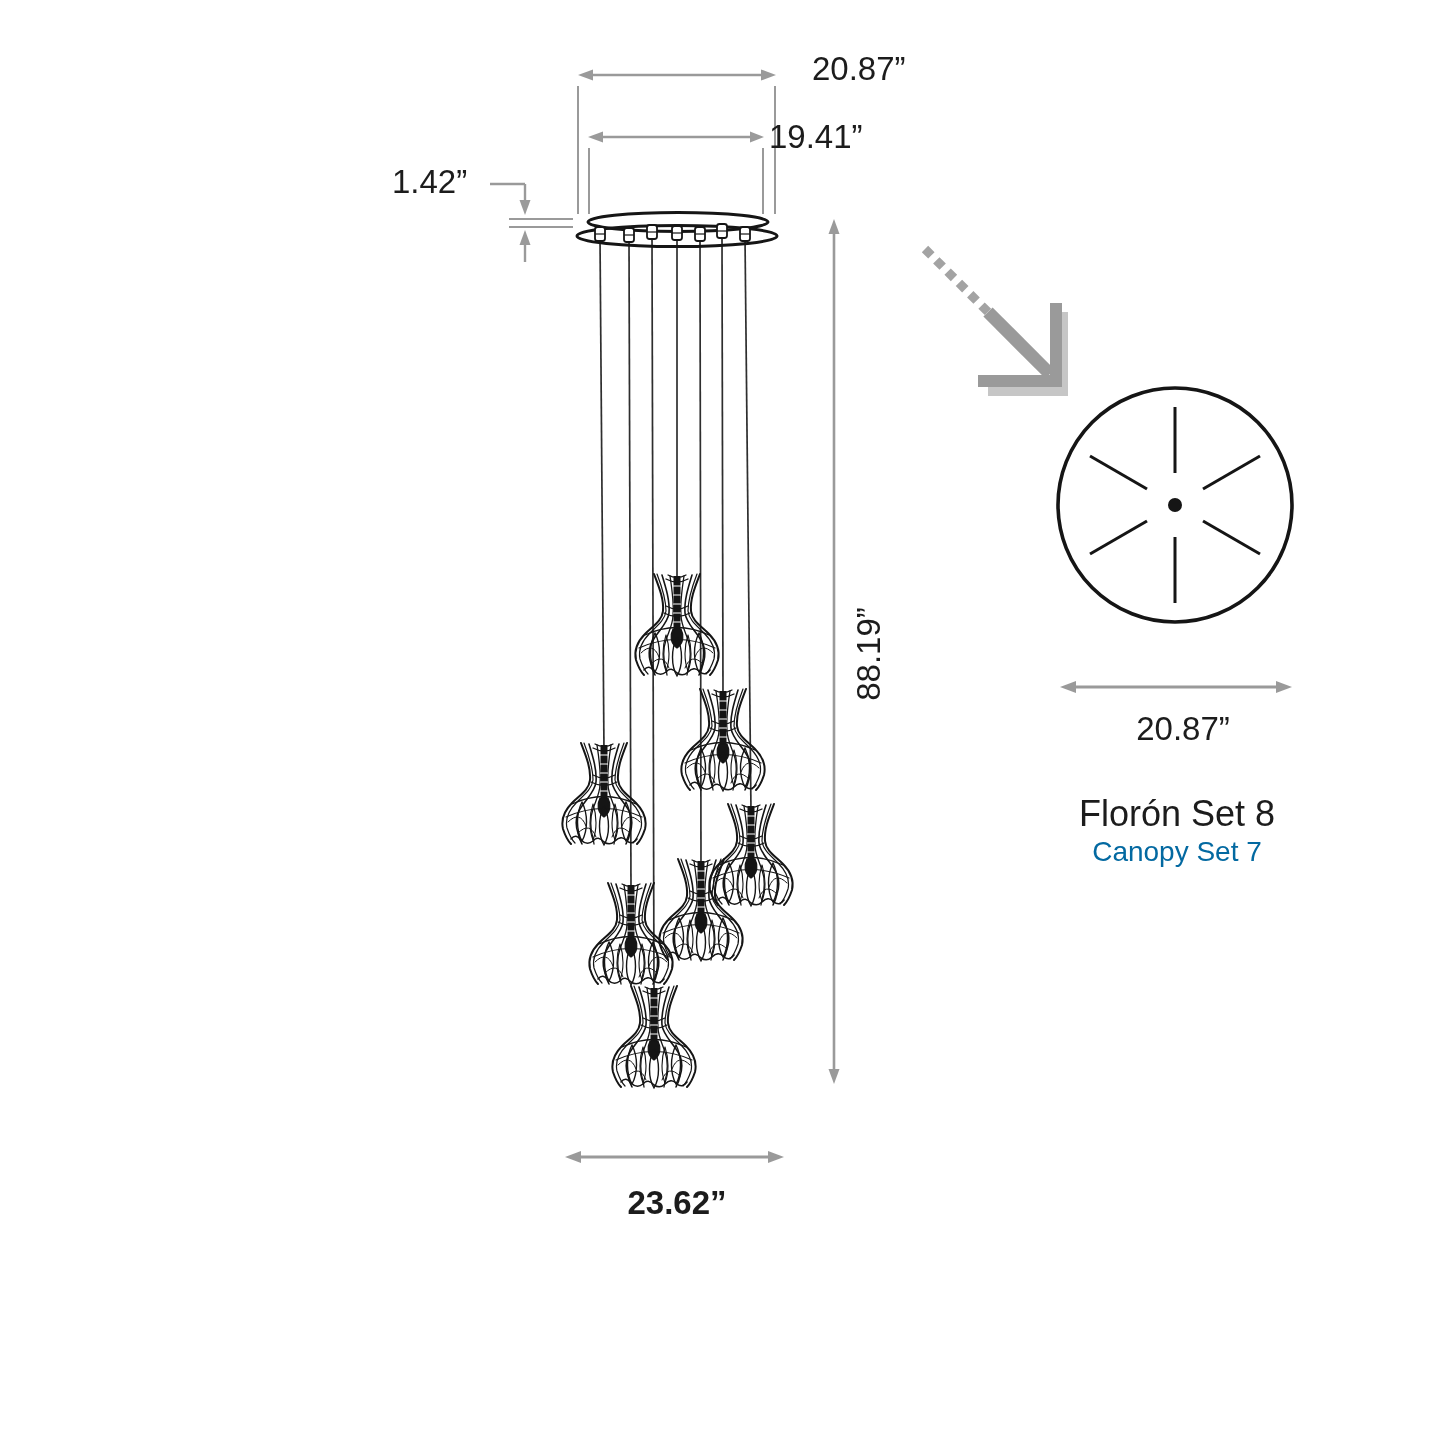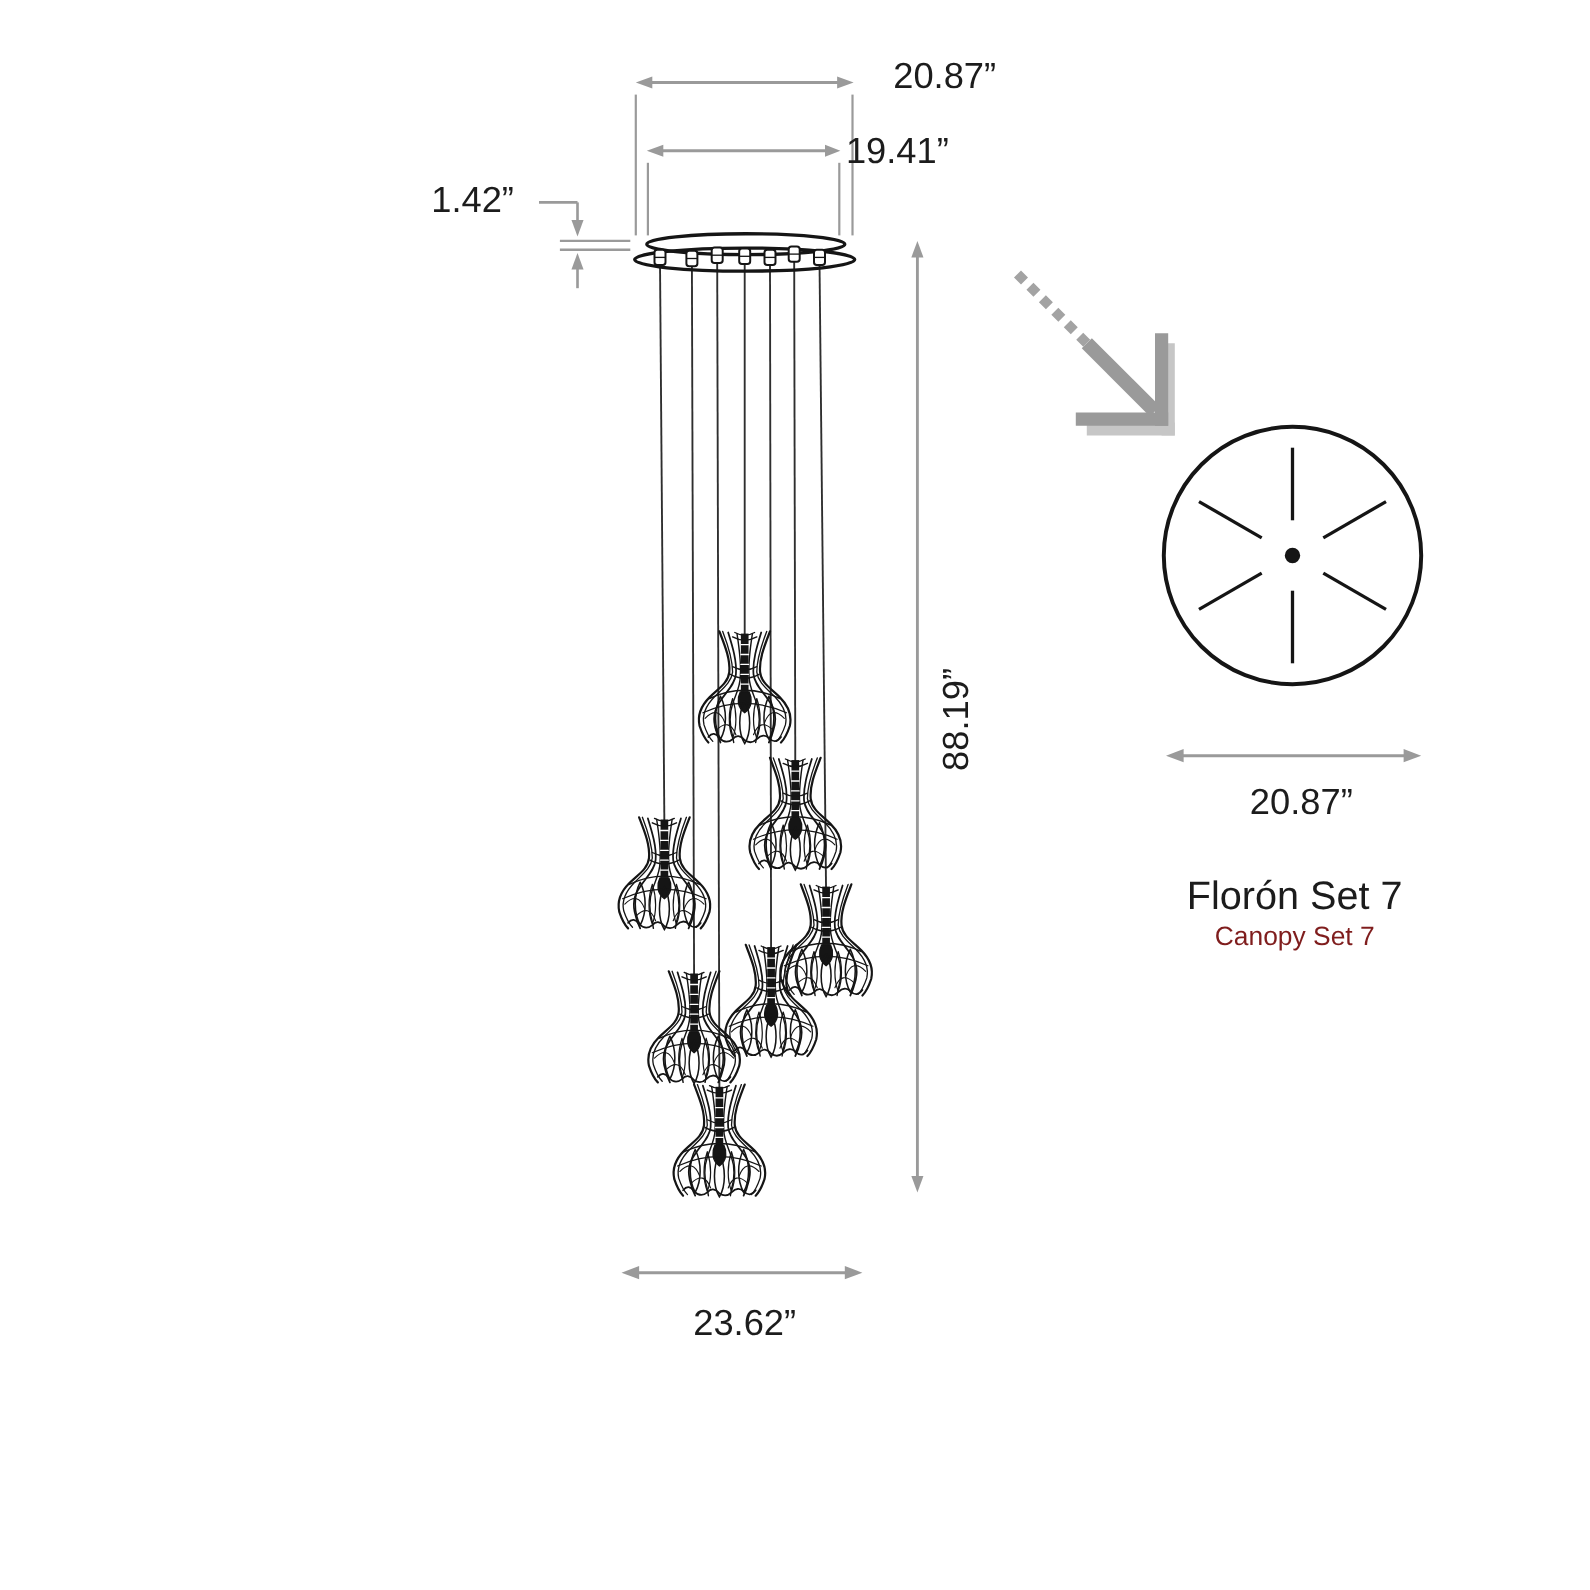--- a/index.html
+++ b/index.html
@@ -20,21 +20,21 @@
     white-space:nowrap;
   }
   .lbl.center{text-align:center;}
   .lbl.right{text-align:left;}
   .lbl.rot{
     transform:rotate(-90deg);
     transform-origin:center center;
     text-align:center;
   }
   .lbl.title{font-size:36px;line-height:38px;}
-  .lbl.subtitle{font-size:24px;line-height:38px;color:#7f1d1d;}
+  .lbl.subtitle{font-size:28px;line-height:38px;color:#0369a1;}
 </style>
 </head>
 <body>
 
 <div class="canvas">
 
   <svg class="diagram-svg" width="1445" height="1445" viewBox="0 0 1445 1445">
 
     <defs>
       <symbol id="pendant" viewBox="0 0 88 104" overflow="visible">
@@ -210,21 +210,21 @@
   </svg>
 
   <div class="lbl" style="left:765px;top:52px;">20.87”</div>
 
   <div class="lbl" style="left:722px;top:120px;">19.41”</div>
 
   <div class="lbl right" style="left:345px;top:165px;width:88px;">1.42”</div>
 
   <div class="lbl rot" style="left:740px;top:637px;width:164px;height:34px;">88.19”</div>
 
-  <div class="lbl center" style="left:528px;top:1186px;width:204px;">23.62”</div>
+  <div class="lbl center" style="left:528px;top:1186px;width:204px;font-weight:bold;">23.62”</div>
 
   <div class="lbl center" style="left:1028px;top:712px;width:216px;">20.87”</div>
 
-  <div class="lbl center title" style="left:1004px;top:795px;width:252px;">Florón Set 7</div>
+  <div class="lbl center title" style="left:1004px;top:795px;width:252px;">Florón Set 8</div>
 
   <div class="lbl center subtitle" style="left:1004px;top:833px;width:252px;">Canopy Set 7</div>
 
 </div>
 
 </body></html>

